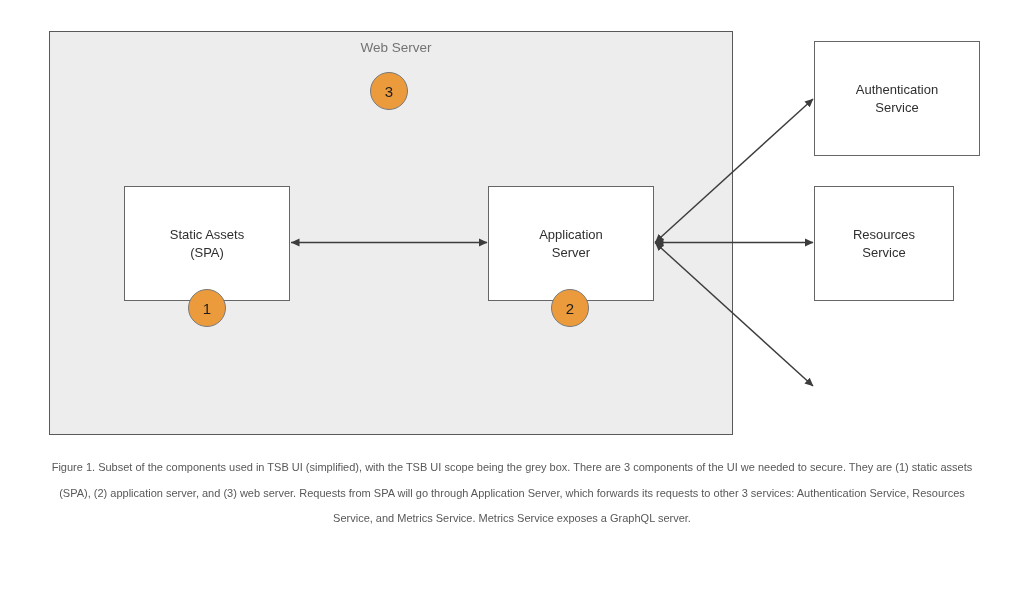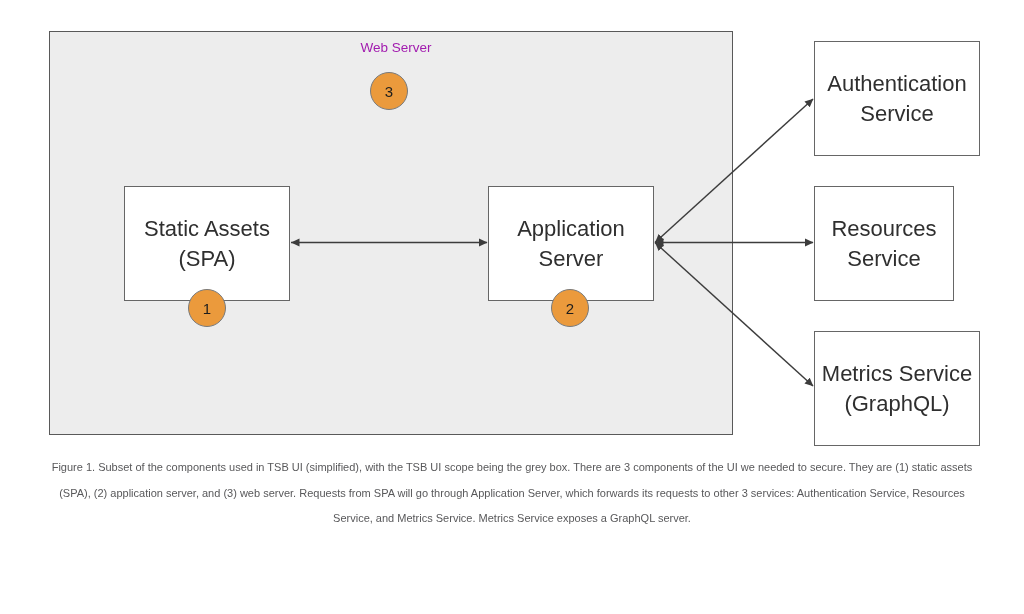--- a/index.html
+++ b/index.html
@@ -32,33 +32,33 @@
     border: 1.5px solid #595959;
     box-sizing: border-box;
   }
   .scope-label-inner {
     position: absolute;
     left: 341px;
     top: 40px;
     width: 110px;
     text-align: center;
     font-size: 13.5px;
-    color: #a21caf;
+    color: #737373;
   }
   
   .node {
     position: absolute;
     background: #ffffff;
     border: 1.5px solid #666666;
     box-sizing: border-box;
     display: flex;
     align-items: center;
     justify-content: center;
     text-align: center;
-    font-size: 22px;
+    font-size: 13px;
     line-height: 1.32;
     color: #2f2f2f;
     z-index: 3;
   }
   .node-label {
     display: block;
     white-space: pre-line;
   }
   #node-static-assets { left: 124px; top: 186px; width: 166px; height: 115px; }
   #node-application-server { left: 488px; top: 186px; width: 166px; height: 115px; }
@@ -154,24 +154,20 @@
   <div class="node" id="node-authentication-service">
     <span class="node-label">Authentication
 Service</span>
   </div>
 
   <div class="node" id="node-resources-service">
     <span class="node-label">Resources
 Service</span>
   </div>
 
-  <div class="node" id="node-metrics-service">
-    <span class="node-label">Metrics Service
-(GraphQL)</span>
-  </div>
 
   <div class="badge" id="badge-1">
     <span>1</span>
   </div>
 
   <div class="badge" id="badge-2">
     <span>2</span>
   </div>
 
   <div class="badge" id="badge-3">

